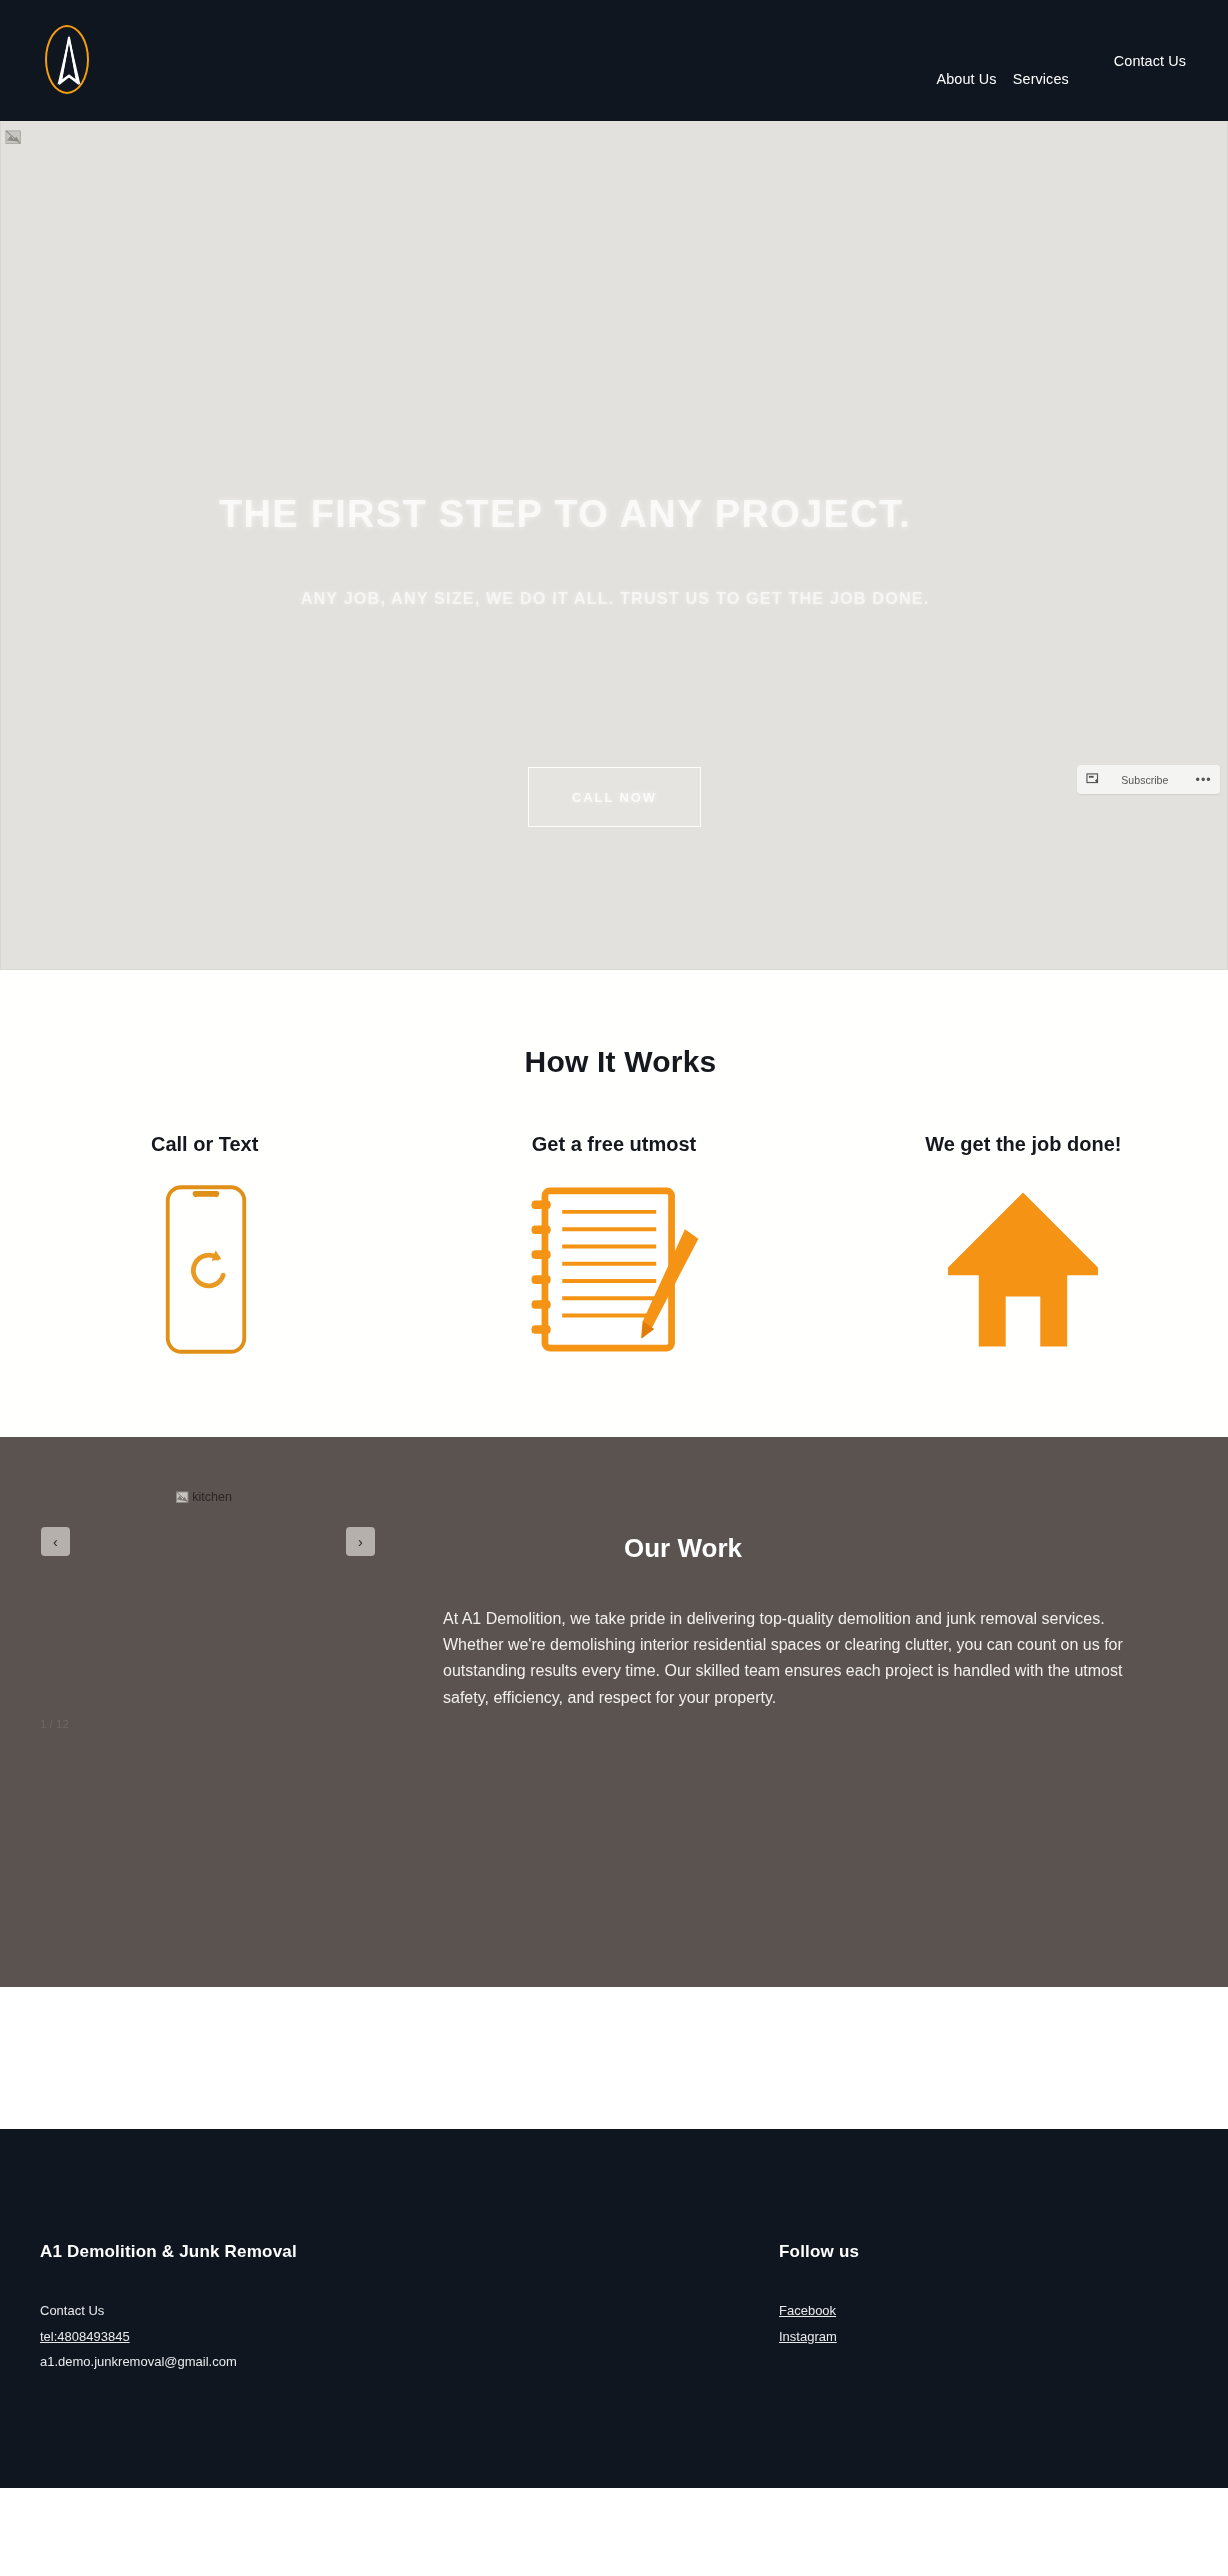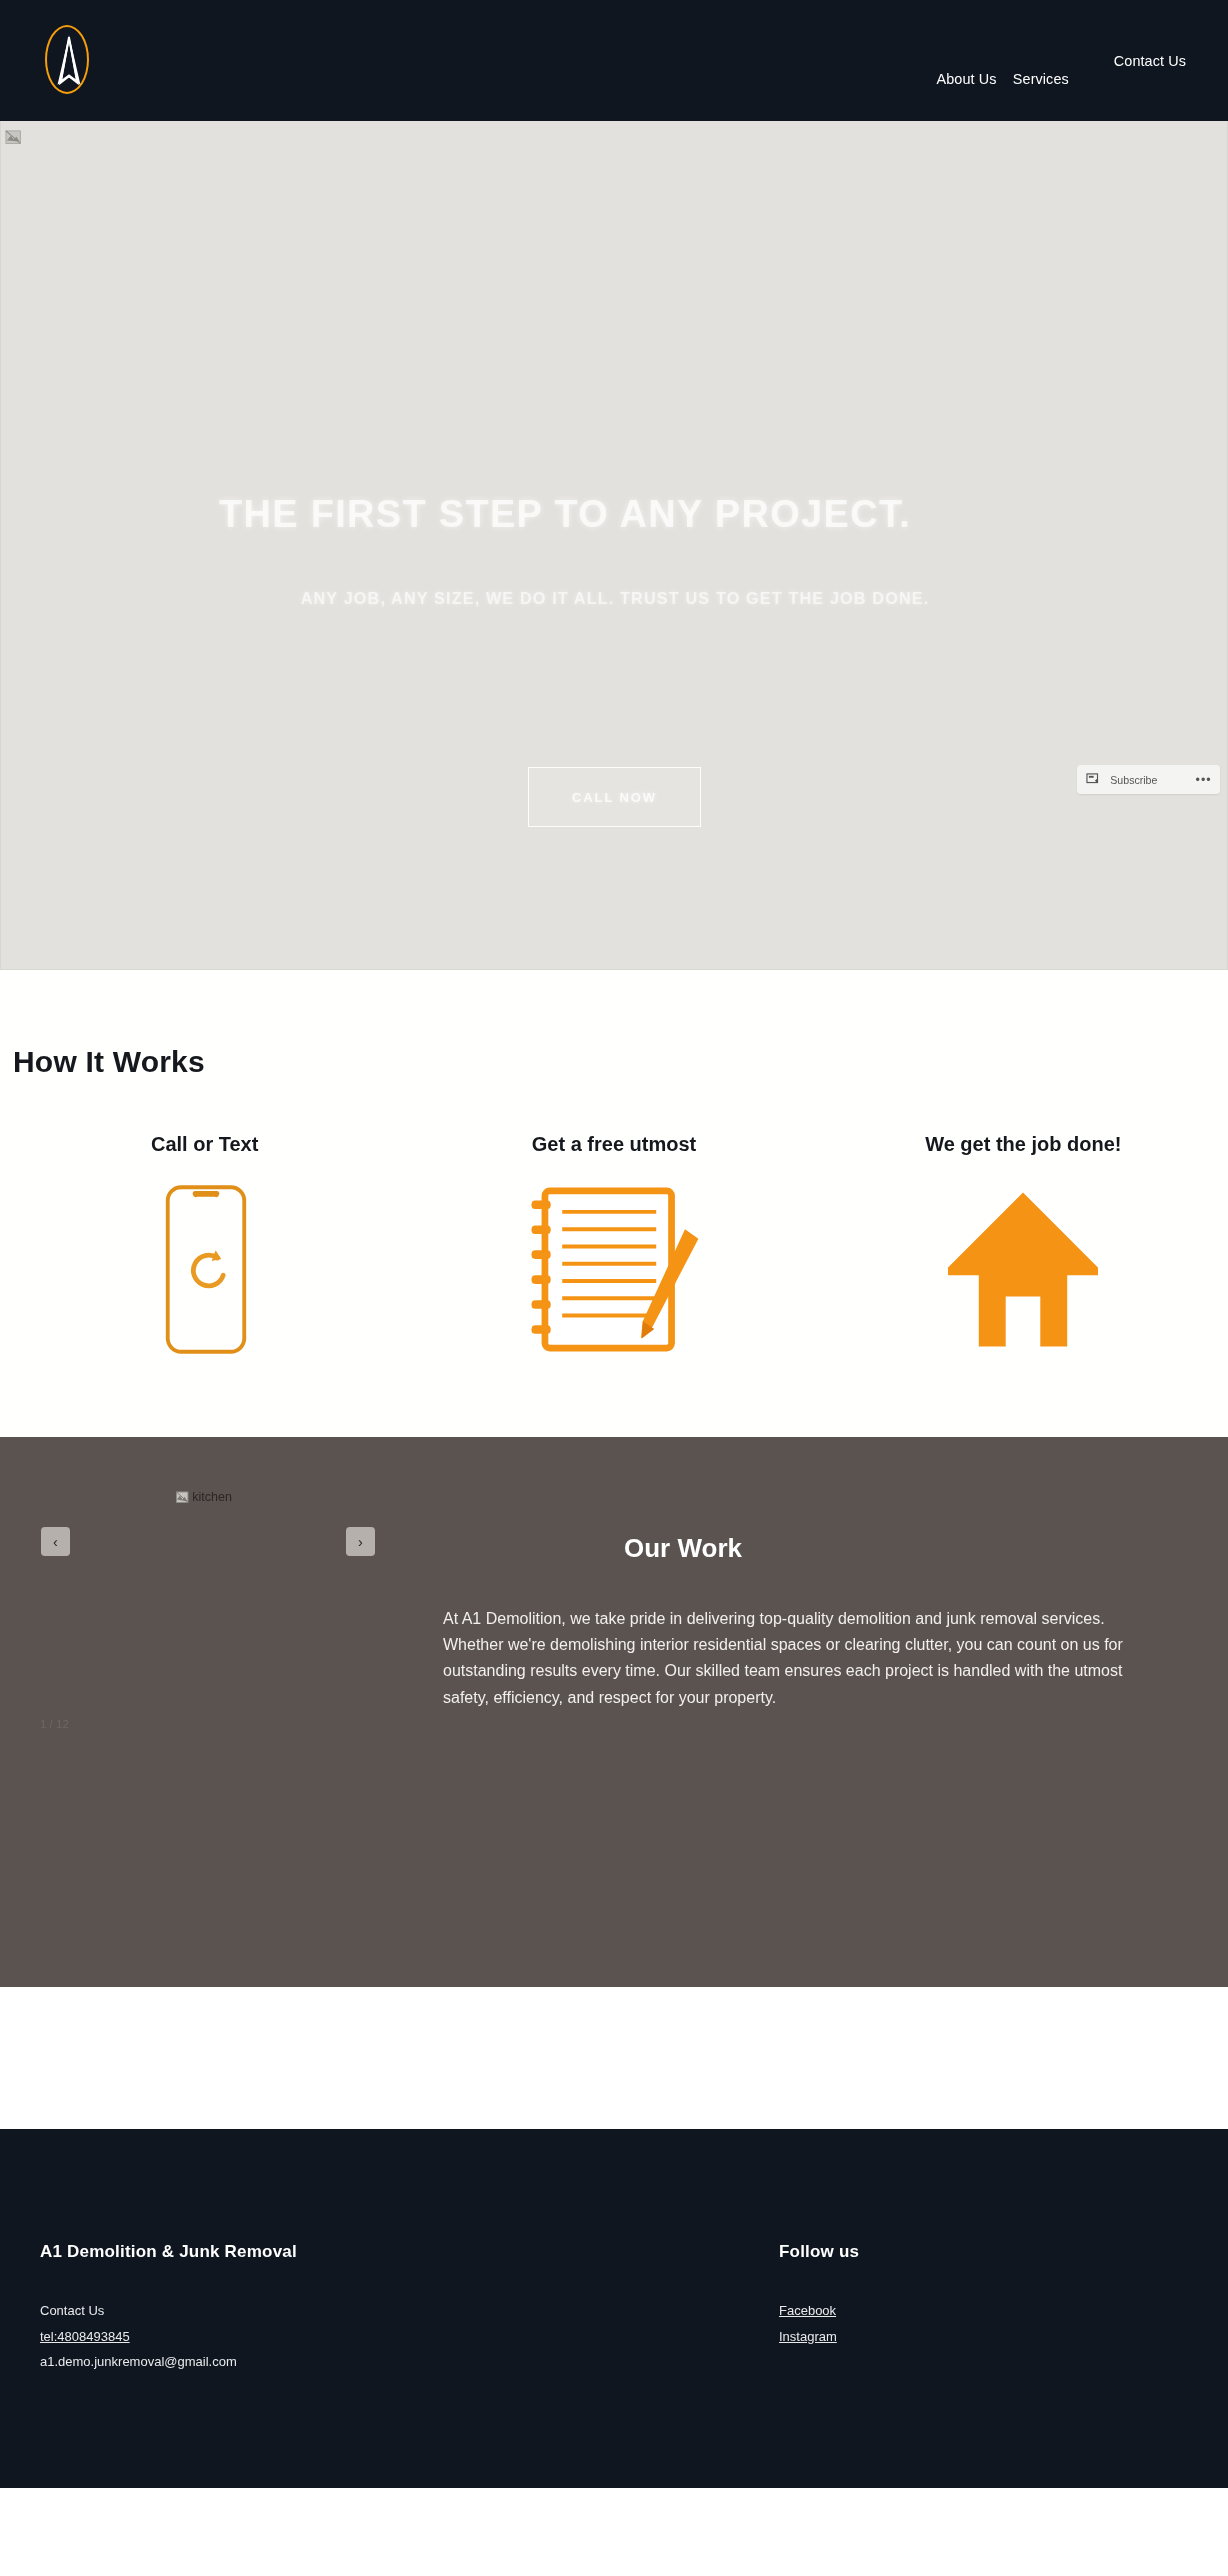--- a/index.html
+++ b/index.html
@@ -105,32 +105,33 @@
     text-shadow:0 0 4.8px rgba(255,255,255,.6);
   }
   .yt-overlay{
     position:absolute;
     right:6.7px; top:644px;
     width:143px;height:29px;
     background:rgba(245,245,243,.93);
     border-radius:3.8px;
     display:flex;align-items:center;
     padding:0 8.6px;
-    gap:10px;
+    gap:21px;
     box-shadow:0 1px 1.9px rgba(0,0,0,.08);
   }
   .yt-label{ font-size:10.6px; color:#555; }
   .yt-dots{ margin-left:auto; color:#555; font-size:12.5px; letter-spacing:1px; }
 
   
   .how-section{
     background:#fffffe;
     padding:75px 0 81px;
   }
   .section-title{
+    text-align:center;
     font-size:30px;
     font-weight:bold;
     color:#15181d;
     letter-spacing:0.2px;
     margin-left:13px;
   }
   .steps{
     display:flex;
     margin-top:54px;
   }

